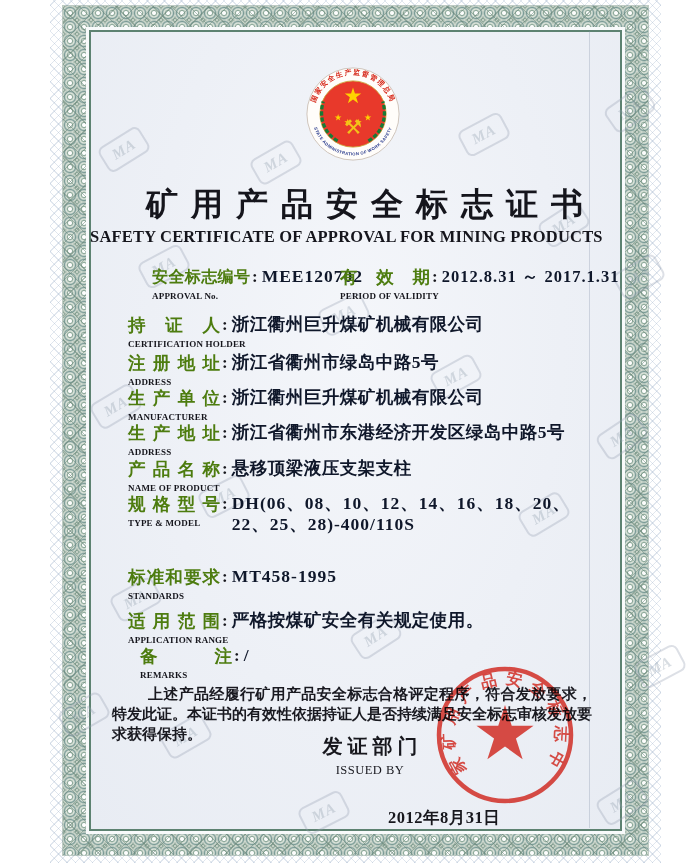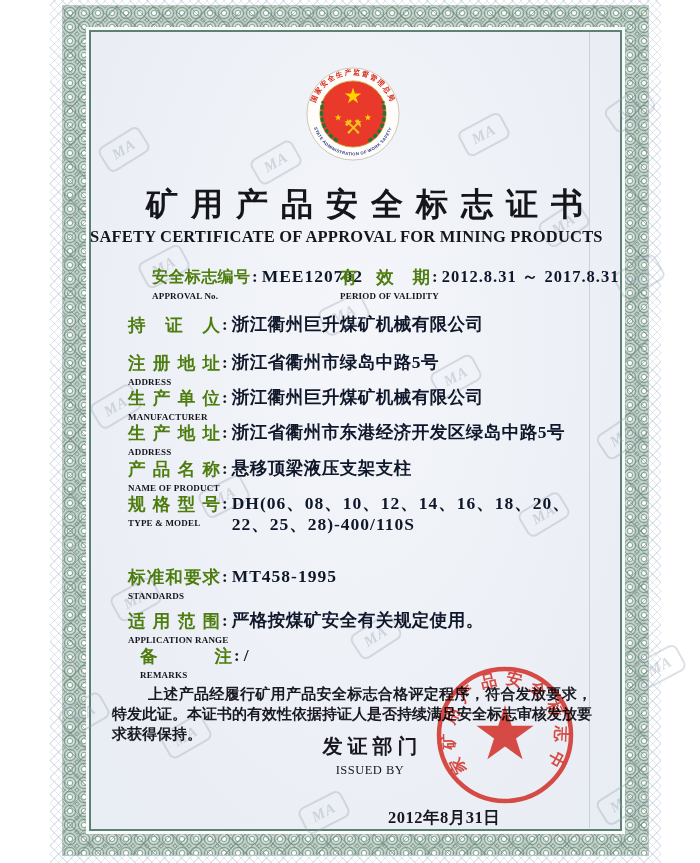--- a/index.html
+++ b/index.html
@@ -141,26 +141,27 @@
 </svg>
 
 <div class="abs title-zh">矿用产品安全标志证书</div>
 <div class="abs title-en">SAFETY CERTIFICATE OF APPROVAL FOR MINING PRODUCTS</div>
 
 <div class="frow" style="left:152px;top:266px;">
   <span class="flabel w98">安全标志编号</span><span class="fcolon">:</span><span class="fvalue num">MEE120702</span>
   <span class="fen">APPROVAL No.</span>
 </div>
 <div class="frow" style="left:340px;top:266px;">
-  <span class="flabel w90">有效期</span><span class="fcolon">:</span><span class="fvalue num" style="font-size:16.5px">2012.8.31 ～ 2017.8.31</span>
+  <span class="flabel w90">有效期</span><span class="fcolon">:</span><span class="fvalue num" style="font-size:16.5px">2012.8.31 ～ 2017.1.31</span>
   <span class="fen">PERIOD OF VALIDITY</span>
 </div>
 
 <div class="frow" style="left:128px;top:314px;">
   <span class="flabel">持证人</span><span class="fcolon">:</span><span class="fvalue">浙江衢州巨升煤矿机械有限公司</span>
+  <span class="fen">CERTIFICATION HOLDER</span>
 </div>
 <div class="frow" style="left:128px;top:352px;">
   <span class="flabel">注册地址</span><span class="fcolon">:</span><span class="fvalue">浙江省衢州市绿岛中路5号</span>
   <span class="fen">ADDRESS</span>
 </div>
 <div class="frow" style="left:128px;top:387px;">
   <span class="flabel">生产单位</span><span class="fcolon">:</span><span class="fvalue">浙江衢州巨升煤矿机械有限公司</span>
   <span class="fen">MANUFACTURER</span>
 </div>
 <div class="frow" style="left:128px;top:422px;">

